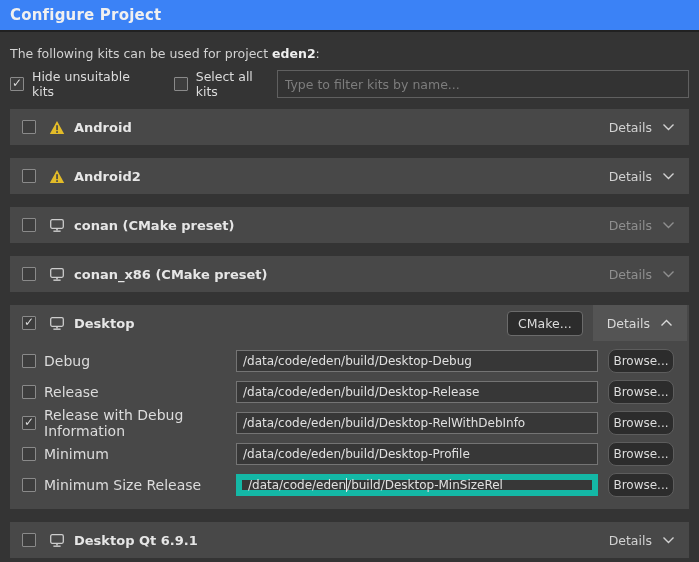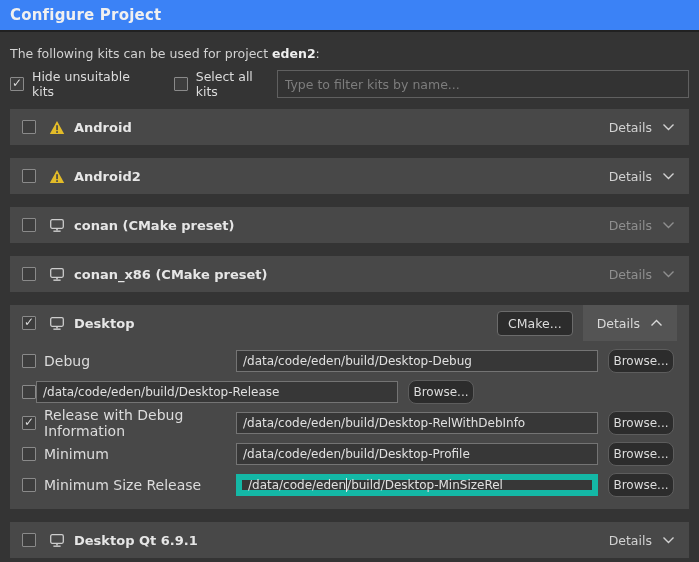--- a/index.html
+++ b/index.html
@@ -58,21 +58,21 @@
   .kit-name { margin-left: 8px; font-weight: bold; font-size: 13px; color: #e6e6e6; }
   .details-btn {
     margin-left: auto; display: flex; align-items: center; gap: 10px;
     color: #d2d2d2; font-size: 12.5px; cursor: default; height: 100%;
   }
   .details-btn.dim { color: #8f8f8f; }
   .details-btn svg { display: block; }
 
   
   .kit-panel { background: #484848; margin-top: 13px; padding-bottom: 13px; }
-  .kit-panel .kit-row { margin-top: 12px; background: transparent; padding-right: 12px; justify-content: space-between; }
+  .kit-panel .kit-row { margin-top: 12px; background: transparent; padding-right: 2px; justify-content: space-between; }
   .details-toggle {
     margin-left: 10px; height: 36px; padding: 0 14px; background: #545454;
     display: flex; align-items: center; gap: 10px; color: #d9d9d9; font-size: 12.5px;
   }
   .manage-btn {
     margin-left: auto; height: 25px; padding: 0 10px;
     background: #2c2c2c; border: 1px solid #6b6b6b; border-radius: 4px;
     color: #dcdcdc; font: 12.5px "DejaVu Sans", "Liberation Sans", sans-serif;
   }
 
@@ -210,20 +210,21 @@
 
       <div class="config-row">
         <span class="cb"></span>
         <span class="config-label">Debug</span>
         <input class="path-input" type="text" value="/data/code/eden/build/Desktop-Debug" style="">
         <button class="browse-btn">Browse...</button>
       </div>
 
       <div class="config-row">
         <span class="cb"></span>
+        <span class="config-label">Release</span>
         <input class="path-input" type="text" value="/data/code/eden/build/Desktop-Release" style="">
         <button class="browse-btn">Browse...</button>
       </div>
 
       <div class="config-row">
         <span class="cb checked"></span>
         <span class="config-label">Release with Debug Information</span>
         <input class="path-input" type="text" value="/data/code/eden/build/Desktop-RelWithDebInfo" style="">
         <button class="browse-btn">Browse...</button>
       </div>

